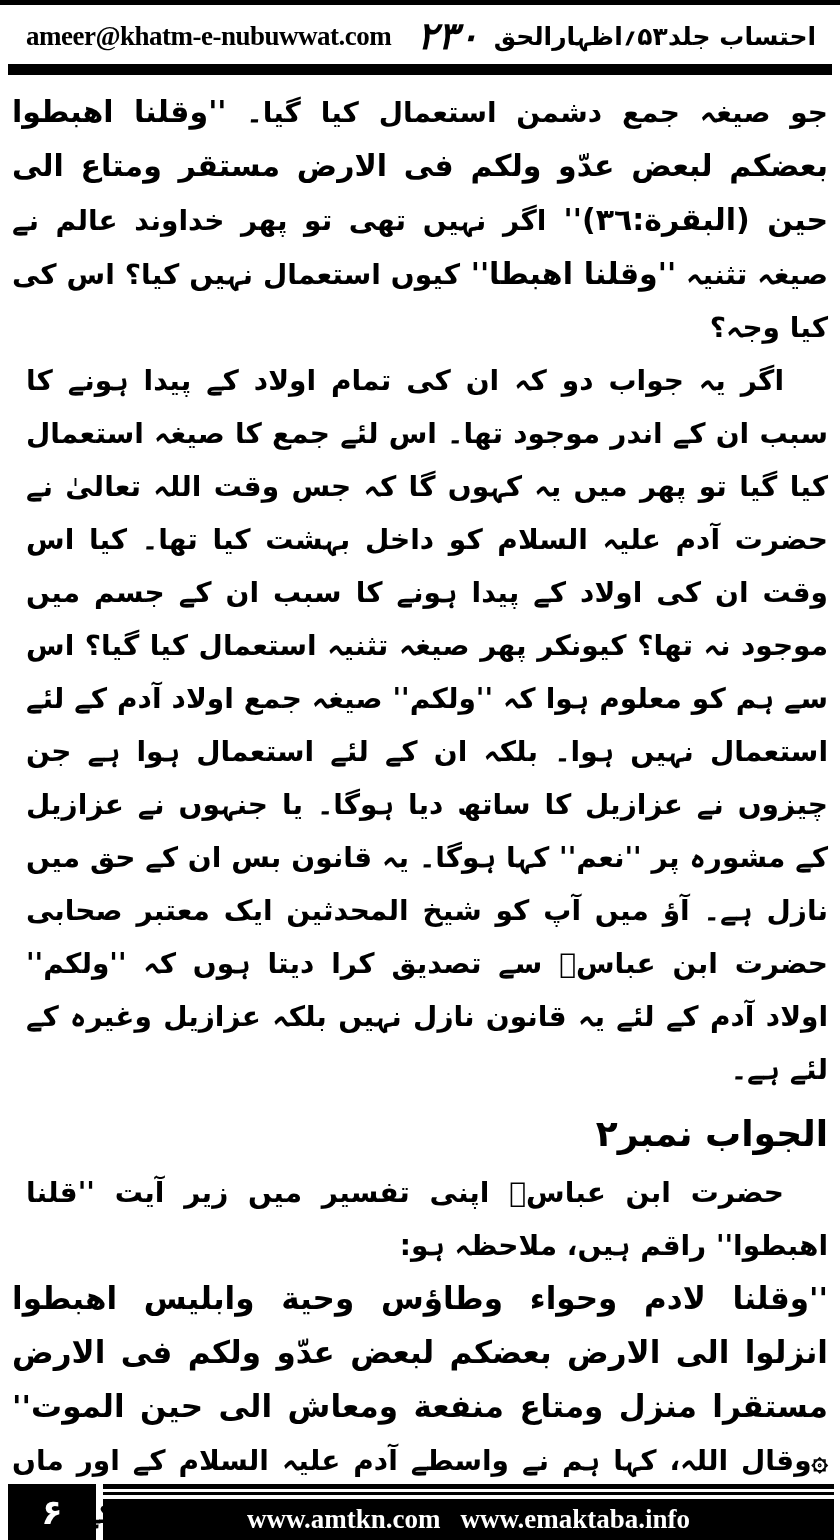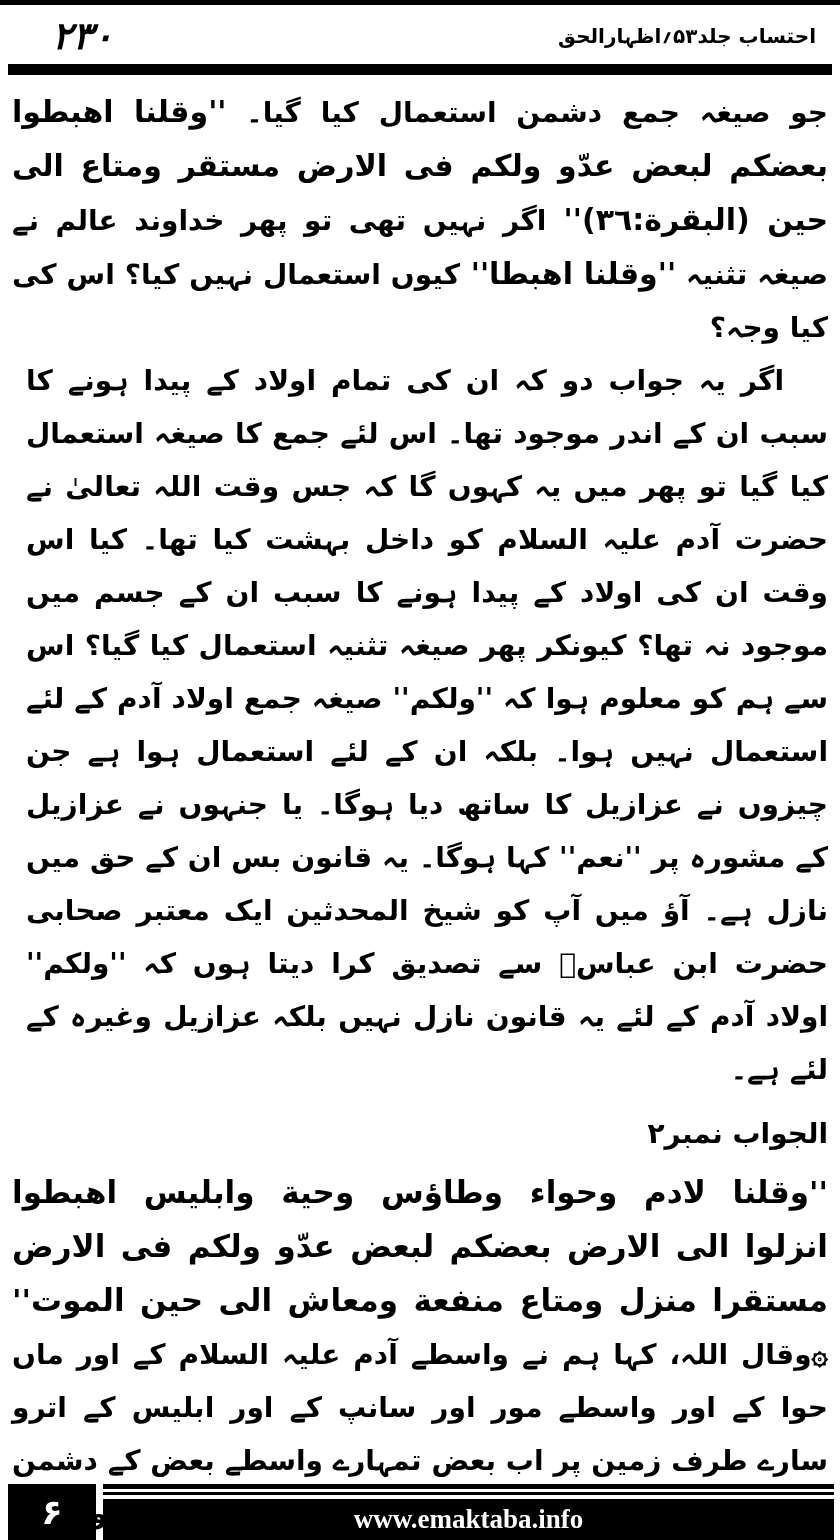--- a/index.html
+++ b/index.html
@@ -6,34 +6,34 @@
   body{
     width:840px;height:1540px;
     background:#ffffff;color:#000000;
     font-family:"DejaVu Sans",sans-serif;
     position:relative;overflow:hidden;
   }
   .topbar{height:5px;background:#000;}
   .header{display:flex;align-items:center;padding:12px 14px 2px 26px;}
   .email{font-family:"Liberation Serif",serif;font-weight:bold;font-size:27px;letter-spacing:-0.5px;}
   .pagenum-top{font-weight:bold;font-size:38px;margin-left:26px;line-height:1;font-style:italic;}
-  .book-title{margin-left:auto;margin-right:10px;direction:rtl;font-weight:bold;font-size:20px;}
+  .book-title{margin-left:auto;margin-right:10px;direction:rtl;font-weight:bold;font-size:25px;}
   .rule{height:11px;background:#000;margin:7px 8px 0;}
   .page-body{
     direction:rtl;padding:10px 12px 0;
     font-size:28px;font-weight:bold;line-height:53px;
     text-align:justify;
   }
   .para{margin:0;}
   .indent{text-indent:44px;margin-left:14px;}
   .arabic{font-size:30px;}
   .arabic-big{font-size:31px;word-spacing:3px;}
   .section-heading{
     direction:rtl;text-align:right;
-    font-size:28px;font-weight:bold;margin:8px 0 2px;line-height:60px;
+    font-size:36px;font-weight:bold;margin:8px 0 2px;line-height:60px;
   }
   .footer{
     position:absolute;left:8px;right:6px;bottom:0;
     display:flex;gap:7px;height:56px;
   }
   .page-num-box{
     background:#000;color:#fff;width:88px;
     display:flex;align-items:center;justify-content:center;
     font-size:35px;font-weight:bold;
   }
@@ -48,40 +48,43 @@
     font-family:"Liberation Serif",serif;font-weight:bold;font-size:27px;
     white-space:nowrap;
   }
 </style>
 </head>
 <body>
 
 <div class="topbar"></div>
 
 <div class="header">
+  <span class="email">ameer@khatm-e-nubuwwat.com</span>
   <span class="pagenum-top">۲۳۰</span>
   <span class="book-title">احتساب جلد۵۳؍اظہارالحق</span>
 </div>
 
 <div class="rule"></div>
 
 <div class="page-body">
 
   <p class="para"><span>جو صیغہ جمع دشمن استعمال کیا گیا۔ </span><span class="arabic">''وقلنا اهبطوا بعضكم لبعض عدّو ولكم فى الارض مستقر ومتاع الى حين (البقرة:٣٦)'' </span><span>اگر نہیں تھی تو پھر خداوند عالم نے صیغہ تثنیہ </span><span class="arabic">''وقلنا اهبطا'' </span><span>کیوں استعمال نہیں کیا؟ اس کی کیا وجہ؟</span></p>
 
   <p class="para indent"><span>اگر یہ جواب دو کہ ان کی تمام اولاد کے پیدا ہونے کا سبب ان کے اندر موجود تھا۔ اس لئے جمع کا صیغہ استعمال کیا گیا تو پھر میں یہ کہوں گا کہ جس وقت اللہ تعالیٰ نے حضرت آدم علیہ السلام کو داخل بہشت کیا تھا۔ کیا اس وقت ان کی اولاد کے پیدا ہونے کا سبب ان کے جسم میں موجود نہ تھا؟ کیونکر پھر صیغہ تثنیہ استعمال کیا گیا؟ اس سے ہم کو معلوم ہوا کہ ''ولکم'' صیغہ جمع اولاد آدم کے لئے استعمال نہیں ہوا۔ بلکہ ان کے لئے استعمال ہوا ہے جن چیزوں نے عزازیل کا ساتھ دیا ہوگا۔ یا جنہوں نے عزازیل کے مشورہ پر ''نعم'' کہا ہوگا۔ یہ قانون بس ان کے حق میں نازل ہے۔ آؤ میں آپ کو شیخ المحدثین ایک معتبر صحابی حضرت ابن عباسؓ سے تصدیق کرا دیتا ہوں کہ ''ولکم'' اولاد آدم کے لئے یہ قانون نازل نہیں بلکہ عزازیل وغیرہ کے لئے ہے۔</span></p>
 
   <div class="section-heading">الجواب نمبر۲</div>
 
+  <p class="para indent"><span>حضرت ابن عباسؓ اپنی تفسیر میں زیر آیت ''قلنا اهبطوا'' راقم ہیں، ملاحظہ ہو:</span></p>
 
   <p class="para"><span class="arabic-big">''وقلنا لادم وحواء وطاؤس وحية وابليس اهبطوا انزلوا الى الارض بعضكم لبعض عدّو ولكم فى الارض مستقرا منزل ومتاع منفعة ومعاش الى حين الموت'' </span><span>۞وقال اللہ، کہا ہم نے واسطے آدم علیہ السلام کے اور ماں حوا کے اور واسطے مور اور سانپ کے اور ابلیس کے اترو سارے طرف زمین پر اب بعض تمہارے واسطے بعض کے دشمن ہیں اور واسطے تمہارے اب بیچ زمین کے ٹھکانا ہے اور اس میں تمہیں فائدہ ہے۔ ایک مدت تک یعنی اپنی موت تک۔ ۞</span></p>
 
 </div>
 
 <div class="footer">
   <div class="page-num-box">۶</div>
   <div class="footer-right">
     <div class="rule-lines"></div>
     <div class="url-bar">
+      <span>www.amtkn.com</span>
       <span>www.emaktaba.info</span>
     </div>
   </div>
 </div>
 
 </body></html>

